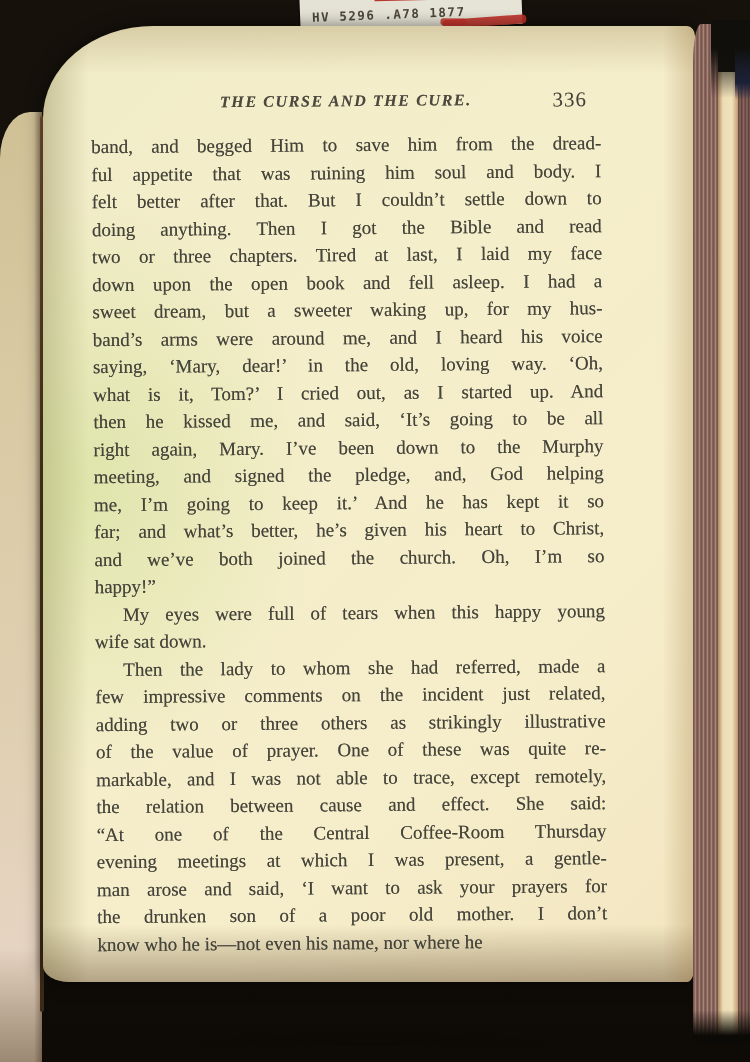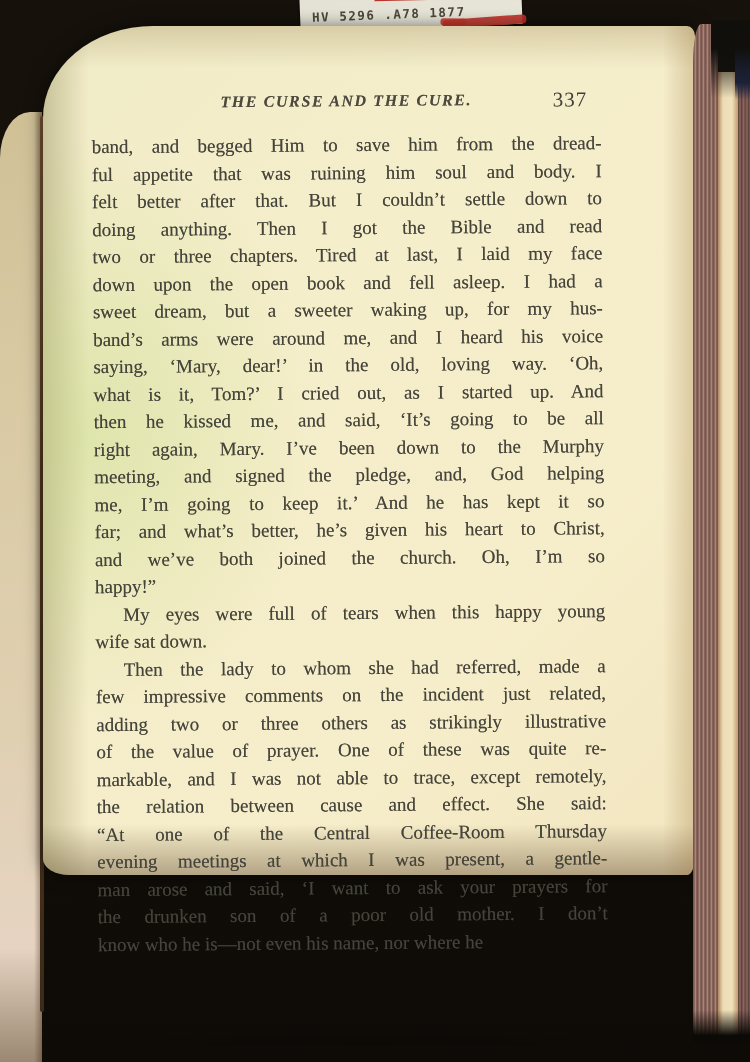--- a/index.html
+++ b/index.html
@@ -13,21 +13,21 @@
     background:linear-gradient(180deg,#cfc096 0%,#d9caa4 30%,#e0d0b2 65%,#e6d4c2 88%,#9b8872 100%);}
   .facing-page::after{content:"";position:absolute;right:0;top:0;bottom:0;width:8px;
     background:linear-gradient(90deg,transparent,rgba(70,45,25,.45));}
 
   
   .gutter{position:absolute;left:40px;top:116px;width:4px;height:896px;
     background:linear-gradient(180deg,#7a5336 0%,#54381f 40%,#3c2a18 100%);
     border-radius:2px;}
 
   
-  .page{position:absolute;left:43px;top:26px;width:652px;height:849px;
+  .page{position:absolute;left:43px;top:26px;width:652px;height:956px;
     border-radius:110px 8px 8px 26px / 92px 10px 18px 16px;
     background:
       radial-gradient(ellipse 340px 420px at 6% 48%, rgba(186,214,120,.38), transparent 70%),
       linear-gradient(90deg, rgba(95,85,30,.28) 0%, rgba(95,85,30,0) 7%),
       linear-gradient(270deg, rgba(150,110,55,.30) 0%, rgba(150,110,55,0) 5%),
       linear-gradient(180deg, rgba(120,90,40,.22) 0%, rgba(120,90,40,0) 5%),
       linear-gradient(0deg, rgba(70,45,20,.38) 0%, rgba(70,45,20,0) 6%),
       linear-gradient(135deg,#f1ecc8 0%,#f5eecb 40%,#f6edca 70%,#f2e6c0 100%);
     box-shadow:0 0 18px rgba(0,0,0,.55);font-family:Liberation Serif, serif;}
   .page-inner{position:absolute;inset:0;transform:rotate(-0.45deg);}
@@ -95,21 +95,21 @@
     <div class="red-scribble-2"></div>
   </div>
 
   <div class="facing-page"></div>
   <div class="gutter"></div>
 
   <div class="page">
     <div class="page-inner">
       <div class="running-head">
         <span class="head-title">THE CURSE AND THE CURE.</span>
-        <span class="page-number">337</span>
+        <span class="page-number">336</span>
       </div>
       <div class="text-body">
           <div class="para">
             <div class="line first">band, and begged Him to save him from the dread-</div>
             <div class="line">ful appetite that was ruining him soul and body. I</div>
             <div class="line">felt better after that. But I couldn’t settle down to</div>
             <div class="line">doing anything. Then I got the Bible and read</div>
             <div class="line">two or three chapters. Tired at last, I laid my face</div>
             <div class="line">down upon the open book and fell asleep. I had a</div>
             <div class="line">sweet dream, but a sweeter waking up, for my hus-</div>

